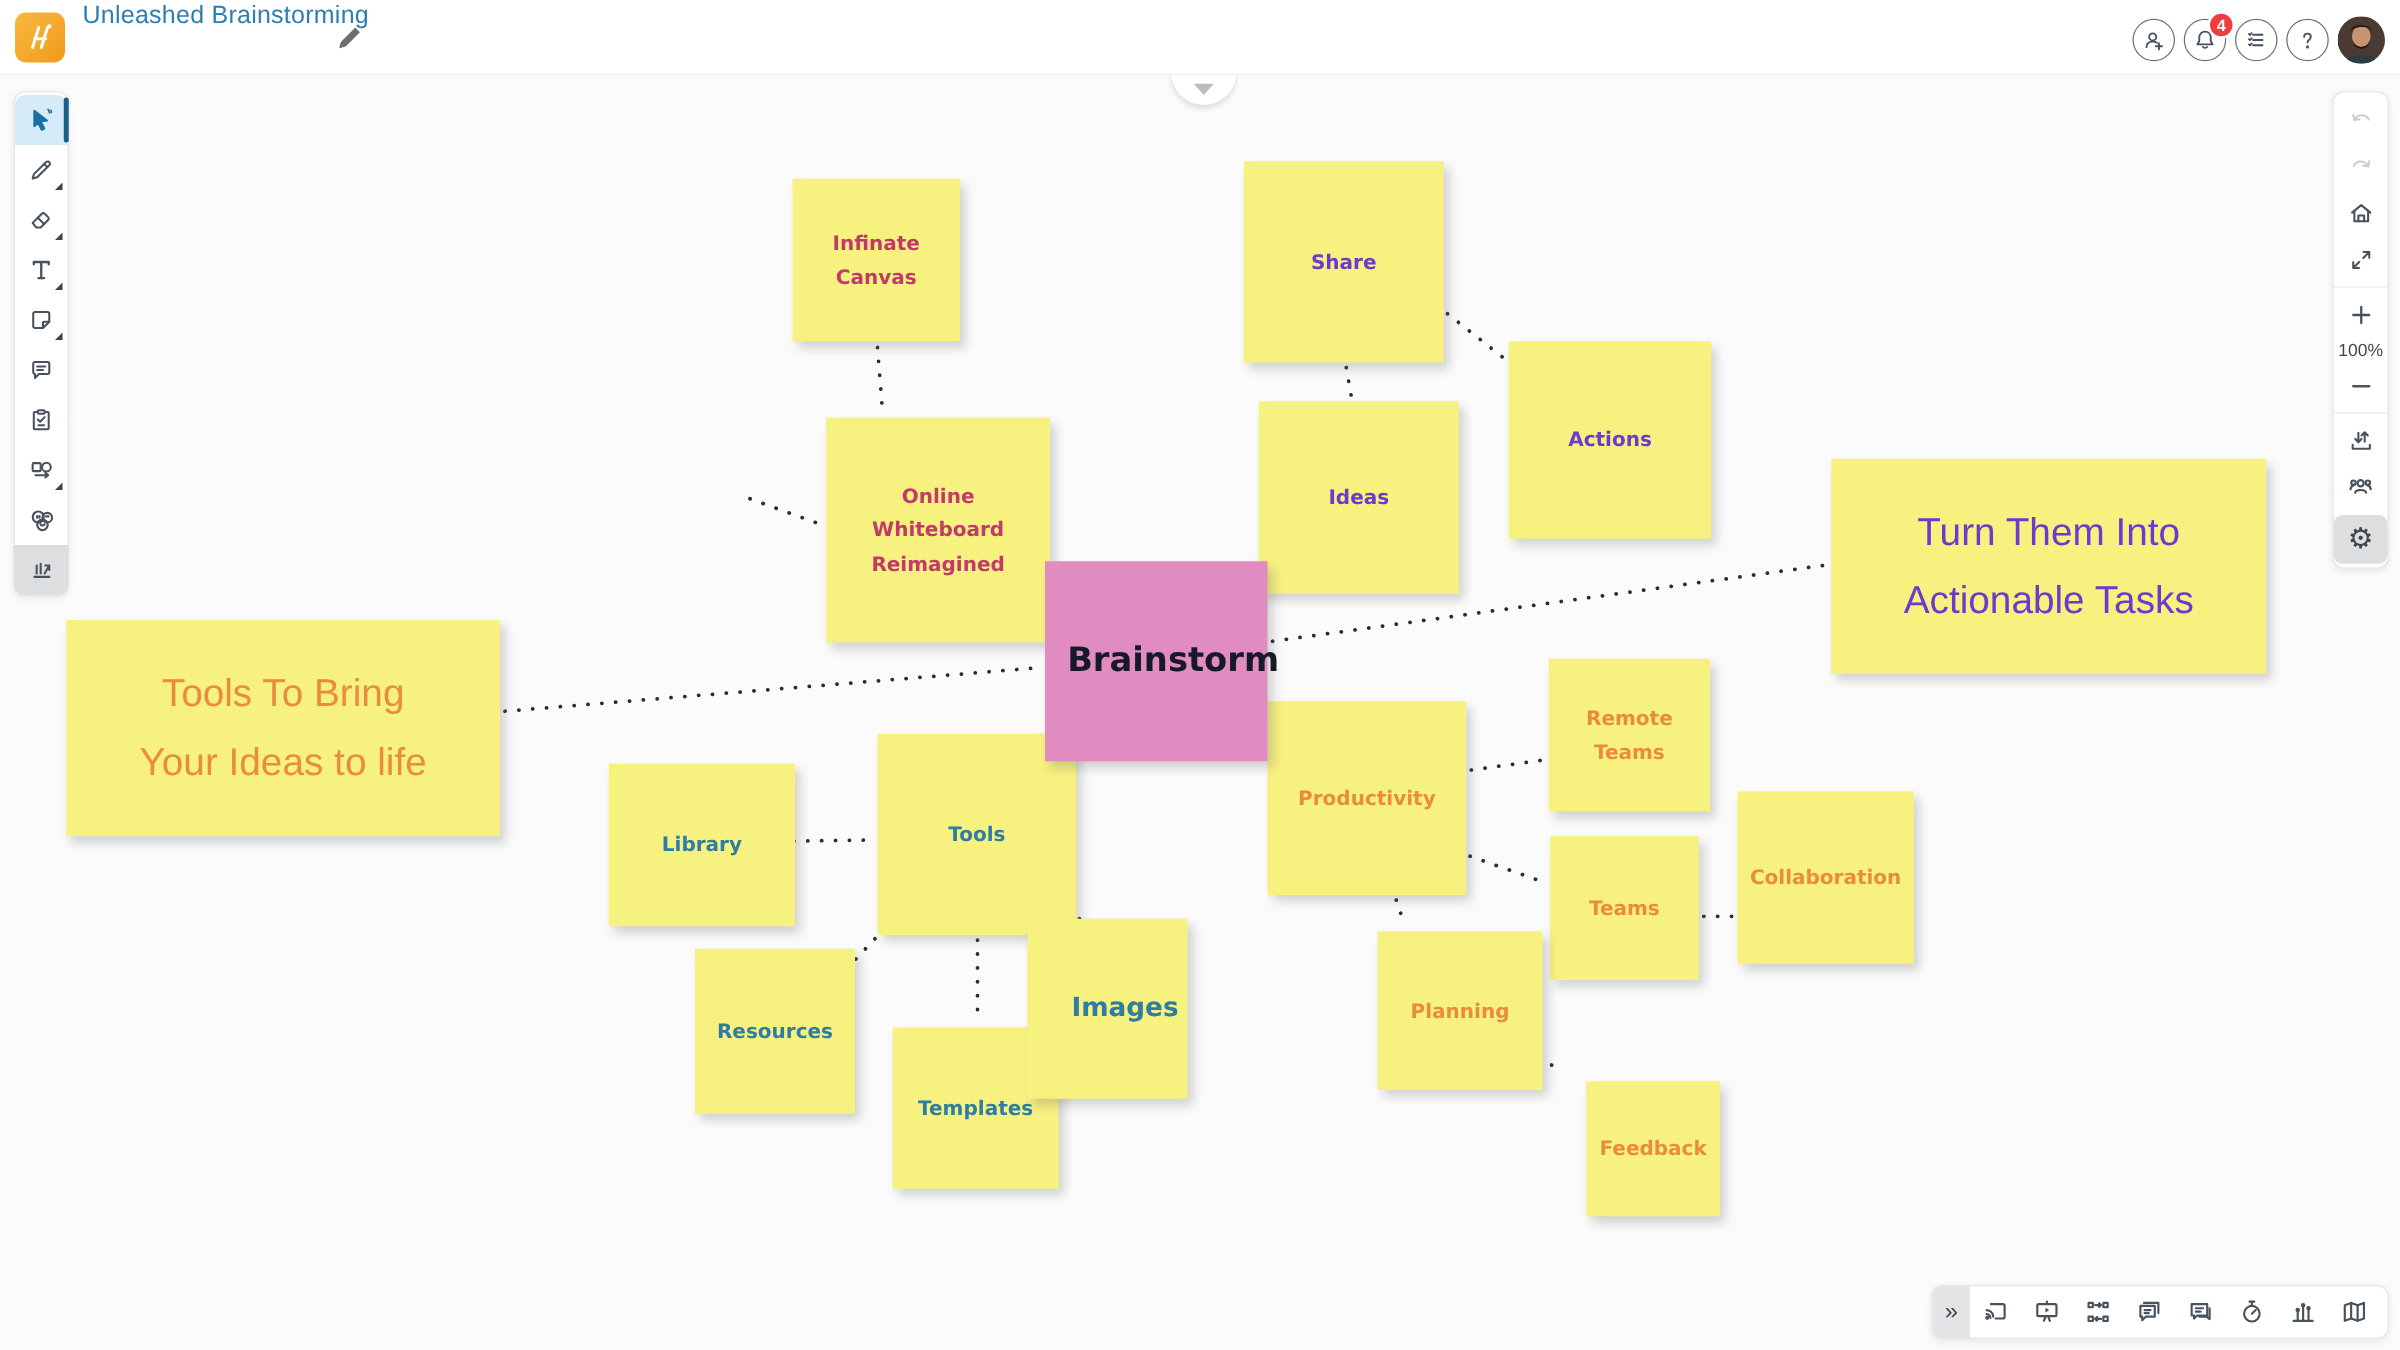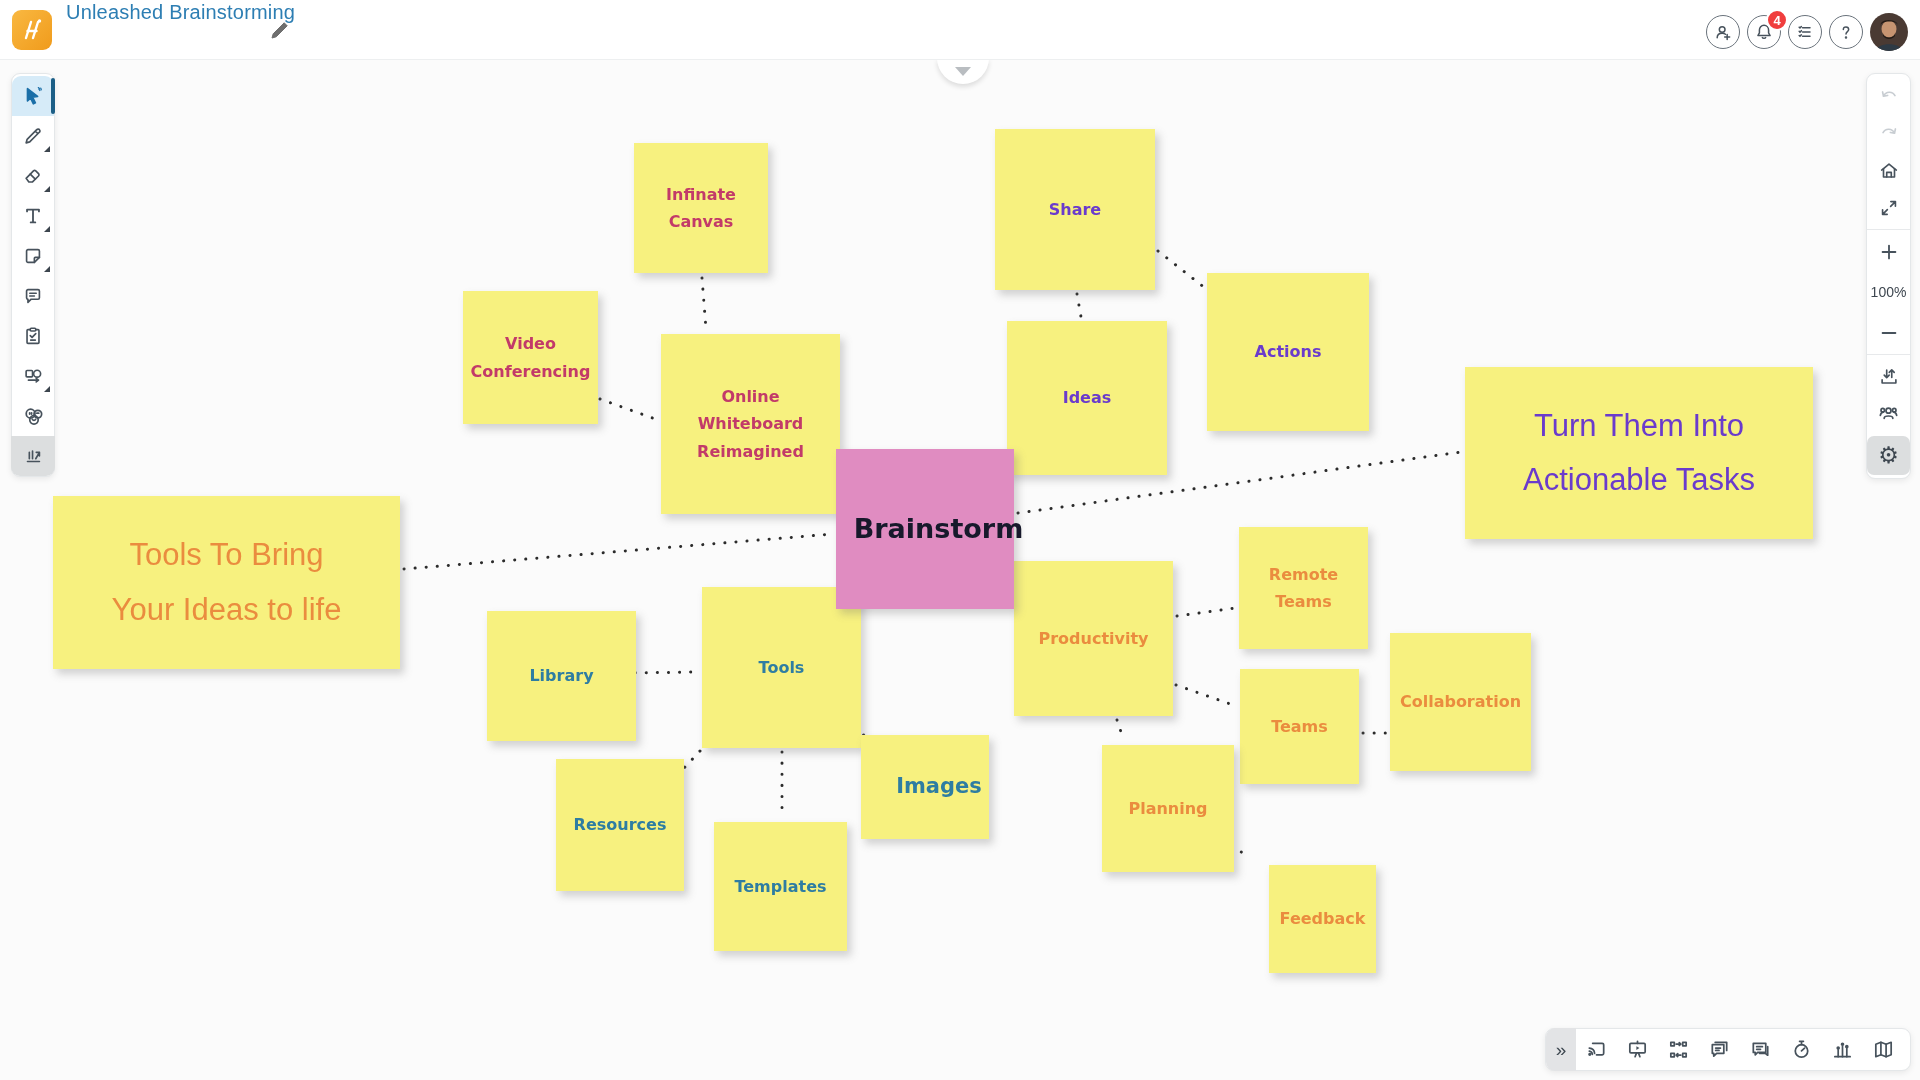--- a/index.html
+++ b/index.html
@@ -42,21 +42,21 @@
   .active-bar{position:absolute;right:-1px;top:2px;width:4px;height:36px;background:#1B5E86;border-radius:2px;}
   .submenu::after{content:'';position:absolute;right:4px;bottom:4px;width:0;height:0;
     border-left:6px solid transparent;border-bottom:6px solid #3C454E;}
   .graybtn{background:#DCDEDF;}
   .left-toolbar{left:11px;top:73px;width:44px;display:flex;flex-direction:column;align-items:center;padding:2px 0 0 0;}
   .left-toolbar .toolbtn.graybtn{border-radius:0 0 9px 9px;width:44px;}
   .right-toolbar{right:9px;top:73px;width:45px;display:flex;flex-direction:column;align-items:center;padding:4px 0 0 0;}
   .right-toolbar .toolbtn{width:43px;height:37px;}
   .right-toolbar .toolbtn.graybtn{border-radius:7px;margin:4px 0 3px 0;height:39px;width:43px;}
   .divider-h{width:43px;height:1px;background:#E7E9EB;margin:3px 0;}
-  .zoom-label{font-size:14px;color:#3E4750;margin:14px 0;}
+  .zoom-label{font-size:14px;color:#3E4750;margin:2px 0;}
   .bottom-toolbar{right:9px;bottom:9px;height:43px;display:flex;align-items:center;padding-right:6px;}
   .bottom-toolbar .toolbtn{width:41px;height:41px;}
   .expand-sec{width:30px;height:43px;background:#E3E4E6;border-radius:9px 0 0 9px;display:flex;
     align-items:center;justify-content:center;cursor:pointer;font-size:19px;color:#3E4750;}
   
   .canvas{position:absolute;left:0;top:0;width:1920px;height:1080px;background:#FBFBFB;}
   .connectors{position:absolute;left:0;top:0;z-index:2;}
   .connector{stroke:var(--dot-black);stroke-width:3;stroke-linecap:round;stroke-dasharray:.1 11;fill:none;}
   .note{position:absolute;background:var(--note-yellow);box-shadow:4px 5px 8px rgba(110,110,110,.30);
     display:flex;align-items:center;justify-content:center;text-align:center;z-index:3;cursor:pointer;
@@ -90,38 +90,36 @@
     <line class="connector" x1="1177" y1="616" x2="1235" y2="608"></line>
     <line class="connector" x1="1176" y1="685" x2="1236" y2="706"></line>
     <line class="connector" x1="1117" y1="720" x2="1124" y2="741"></line>
     <line class="connector" x1="1344" y1="630" x2="1366" y2="646"></line>
     <line class="connector" x1="1363" y1="733" x2="1387" y2="733"></line>
     <line class="connector" x1="1222" y1="841" x2="1250" y2="857"></line>
   </svg>
 
   <div class="note t-crimson" style="left:634px;top:143px;width:134px;height:130px;">Infinate
 Canvas</div>
-  <div class="note t-crimson" style="left:463px;top:291px;width:135px;height:133px;">Video
-Conferencing</div>
   <div class="note t-crimson" style="left:661px;top:334px;width:179px;height:180px;">Online
 Whiteboard
 Reimagined</div>
   <div class="note t-purple" style="left:995px;top:129px;width:160px;height:161px;">Share</div>
   <div class="note t-purple" style="left:1007px;top:321px;width:160px;height:154px;">Ideas</div>
   <div class="note t-purple" style="left:1207px;top:273px;width:162px;height:158px;">Actions</div>
   <div class="note big t-purple" style="left:1465px;top:367px;width:348px;height:172px;">Turn Them Into
 Actionable Tasks</div>
   <div class="note brainstorm" style="left:836px;top:449px;width:178px;height:160px;padding-left:27px;">Brainstorm</div>
   <div class="note big t-orange" style="left:53px;top:496px;width:347px;height:173px;">Tools To Bring
 Your Ideas to life</div>
   <div class="note t-teal" style="left:487px;top:611px;width:149px;height:130px;">Library</div>
   <div class="note t-teal" style="left:702px;top:587px;width:159px;height:161px;">Tools</div>
   <div class="note t-teal" style="left:556px;top:759px;width:128px;height:132px;">Resources</div>
   <div class="note t-teal" style="left:714px;top:822px;width:133px;height:129px;">Templates</div>
-  <div class="note t-teal images-size" style="left:861px;top:735px;width:128px;height:104px;padding-left:28px;">Images</div>
+  <div class="note t-teal images-size" style="left:822px;top:735px;width:128px;height:144px;padding-left:28px;">Images</div>
   <div class="note t-orange" style="left:1014px;top:561px;width:159px;height:155px;">Productivity</div>
   <div class="note t-orange" style="left:1239px;top:527px;width:129px;height:122px;">Remote
 Teams</div>
   <div class="note t-orange" style="left:1240px;top:669px;width:119px;height:115px;">Teams</div>
   <div class="note t-orange" style="left:1390px;top:633px;width:141px;height:138px;">Collaboration</div>
   <div class="note t-orange" style="left:1102px;top:745px;width:132px;height:127px;">Planning</div>
   <div class="note t-orange" style="left:1269px;top:829px;width:107px;height:108px;margin-top:36px;">Feedback</div>
 </div>
 
 <div class="header">

